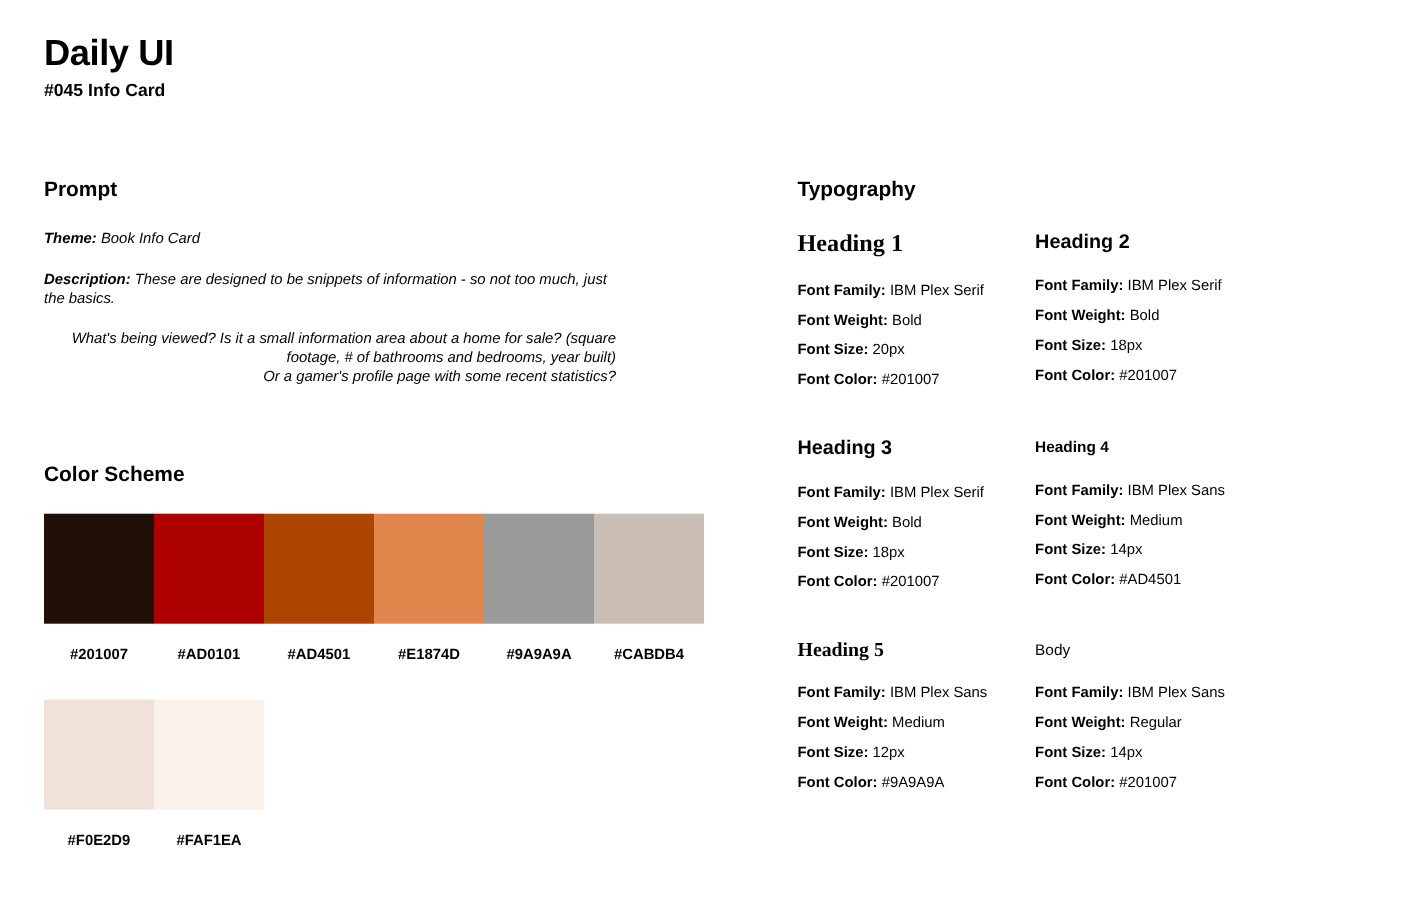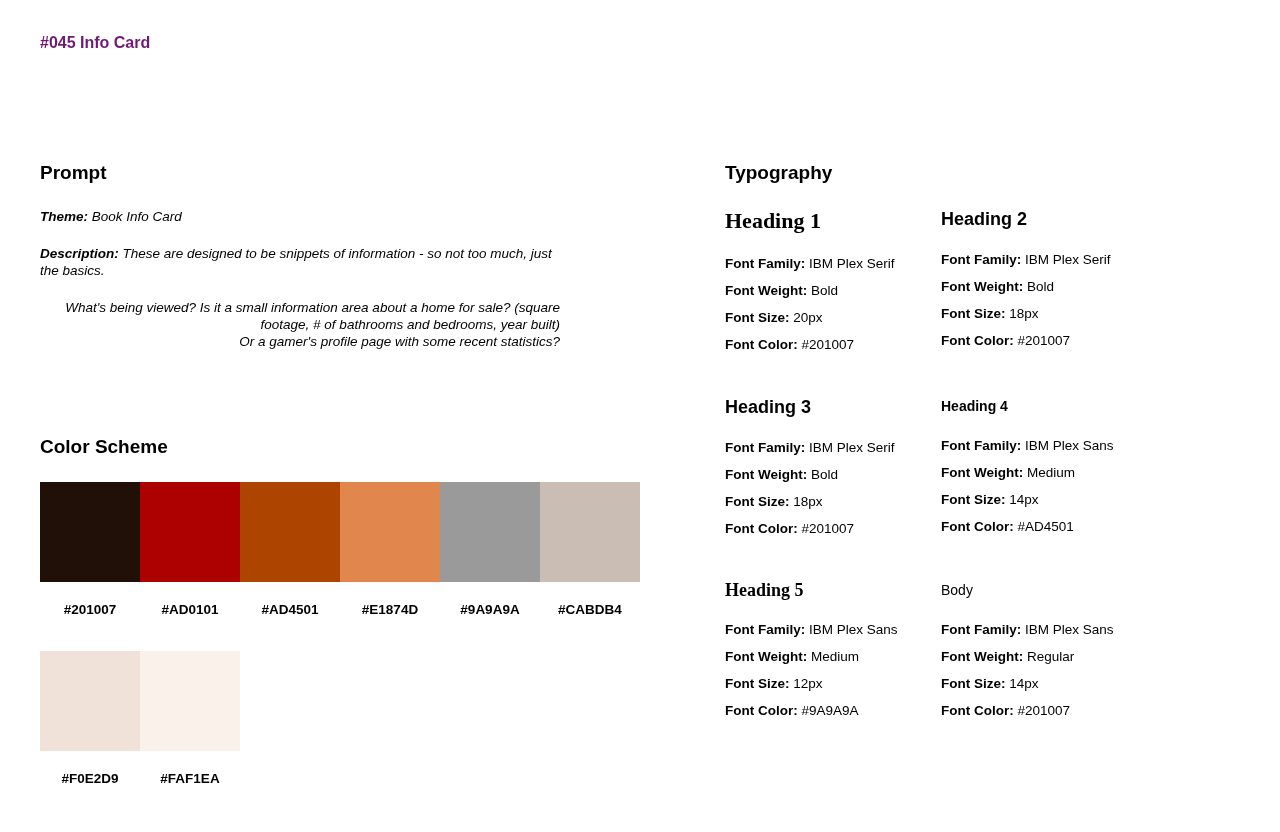--- a/index.html
+++ b/index.html
@@ -37,21 +37,21 @@
     font-weight: bold;
     line-height: 40px;
     letter-spacing: -0.4px;
     color: #000000;
     margin: 0;
   }
   .page-subtitle {
     font-size: 16px;
     font-weight: bold;
     line-height: 22px;
-    color: #701a75;
+    color: #000000;
     margin: 4px 0 0 0;
   }
 
   
   .col-left {
     position: absolute;
     left: 40px;
     top: 160px;
     width: 640px;
   }
@@ -82,21 +82,21 @@
   .prompt-label {
     font-weight: bold;
   }
   .prompt-value { font-weight: normal; }
   .prompt-line { display: block; text-align: right; }
 
   
   .color-section {
     position: absolute;
     left: 40px;
-    top: 434px;
+    top: 419px;
     width: 660px;
   }
   .swatch-row {
     display: flex;
     flex-direction: row;
     margin: 0;
   }
   .swatch-col {
     width: 100px;
     display: flex;
@@ -169,20 +169,21 @@
   }
   .spec-label { font-weight: bold; }
   .spec-value { font-weight: normal; }
 </style>
 </head>
 <body>
 
 <div class="page">
 
   <div class="header">
+    <h1 class="page-title">Daily UI</h1>
     <div class="page-subtitle">#045 Info Card</div>
   </div>
 
   <div class="col-left">
     <h2 class="section-title">Prompt</h2>
     <div class="prompt-block">
       <p class="prompt-row">
         <span class="prompt-label">Theme:</span>
         <span class="prompt-value">Book Info Card</span>
       </p>

